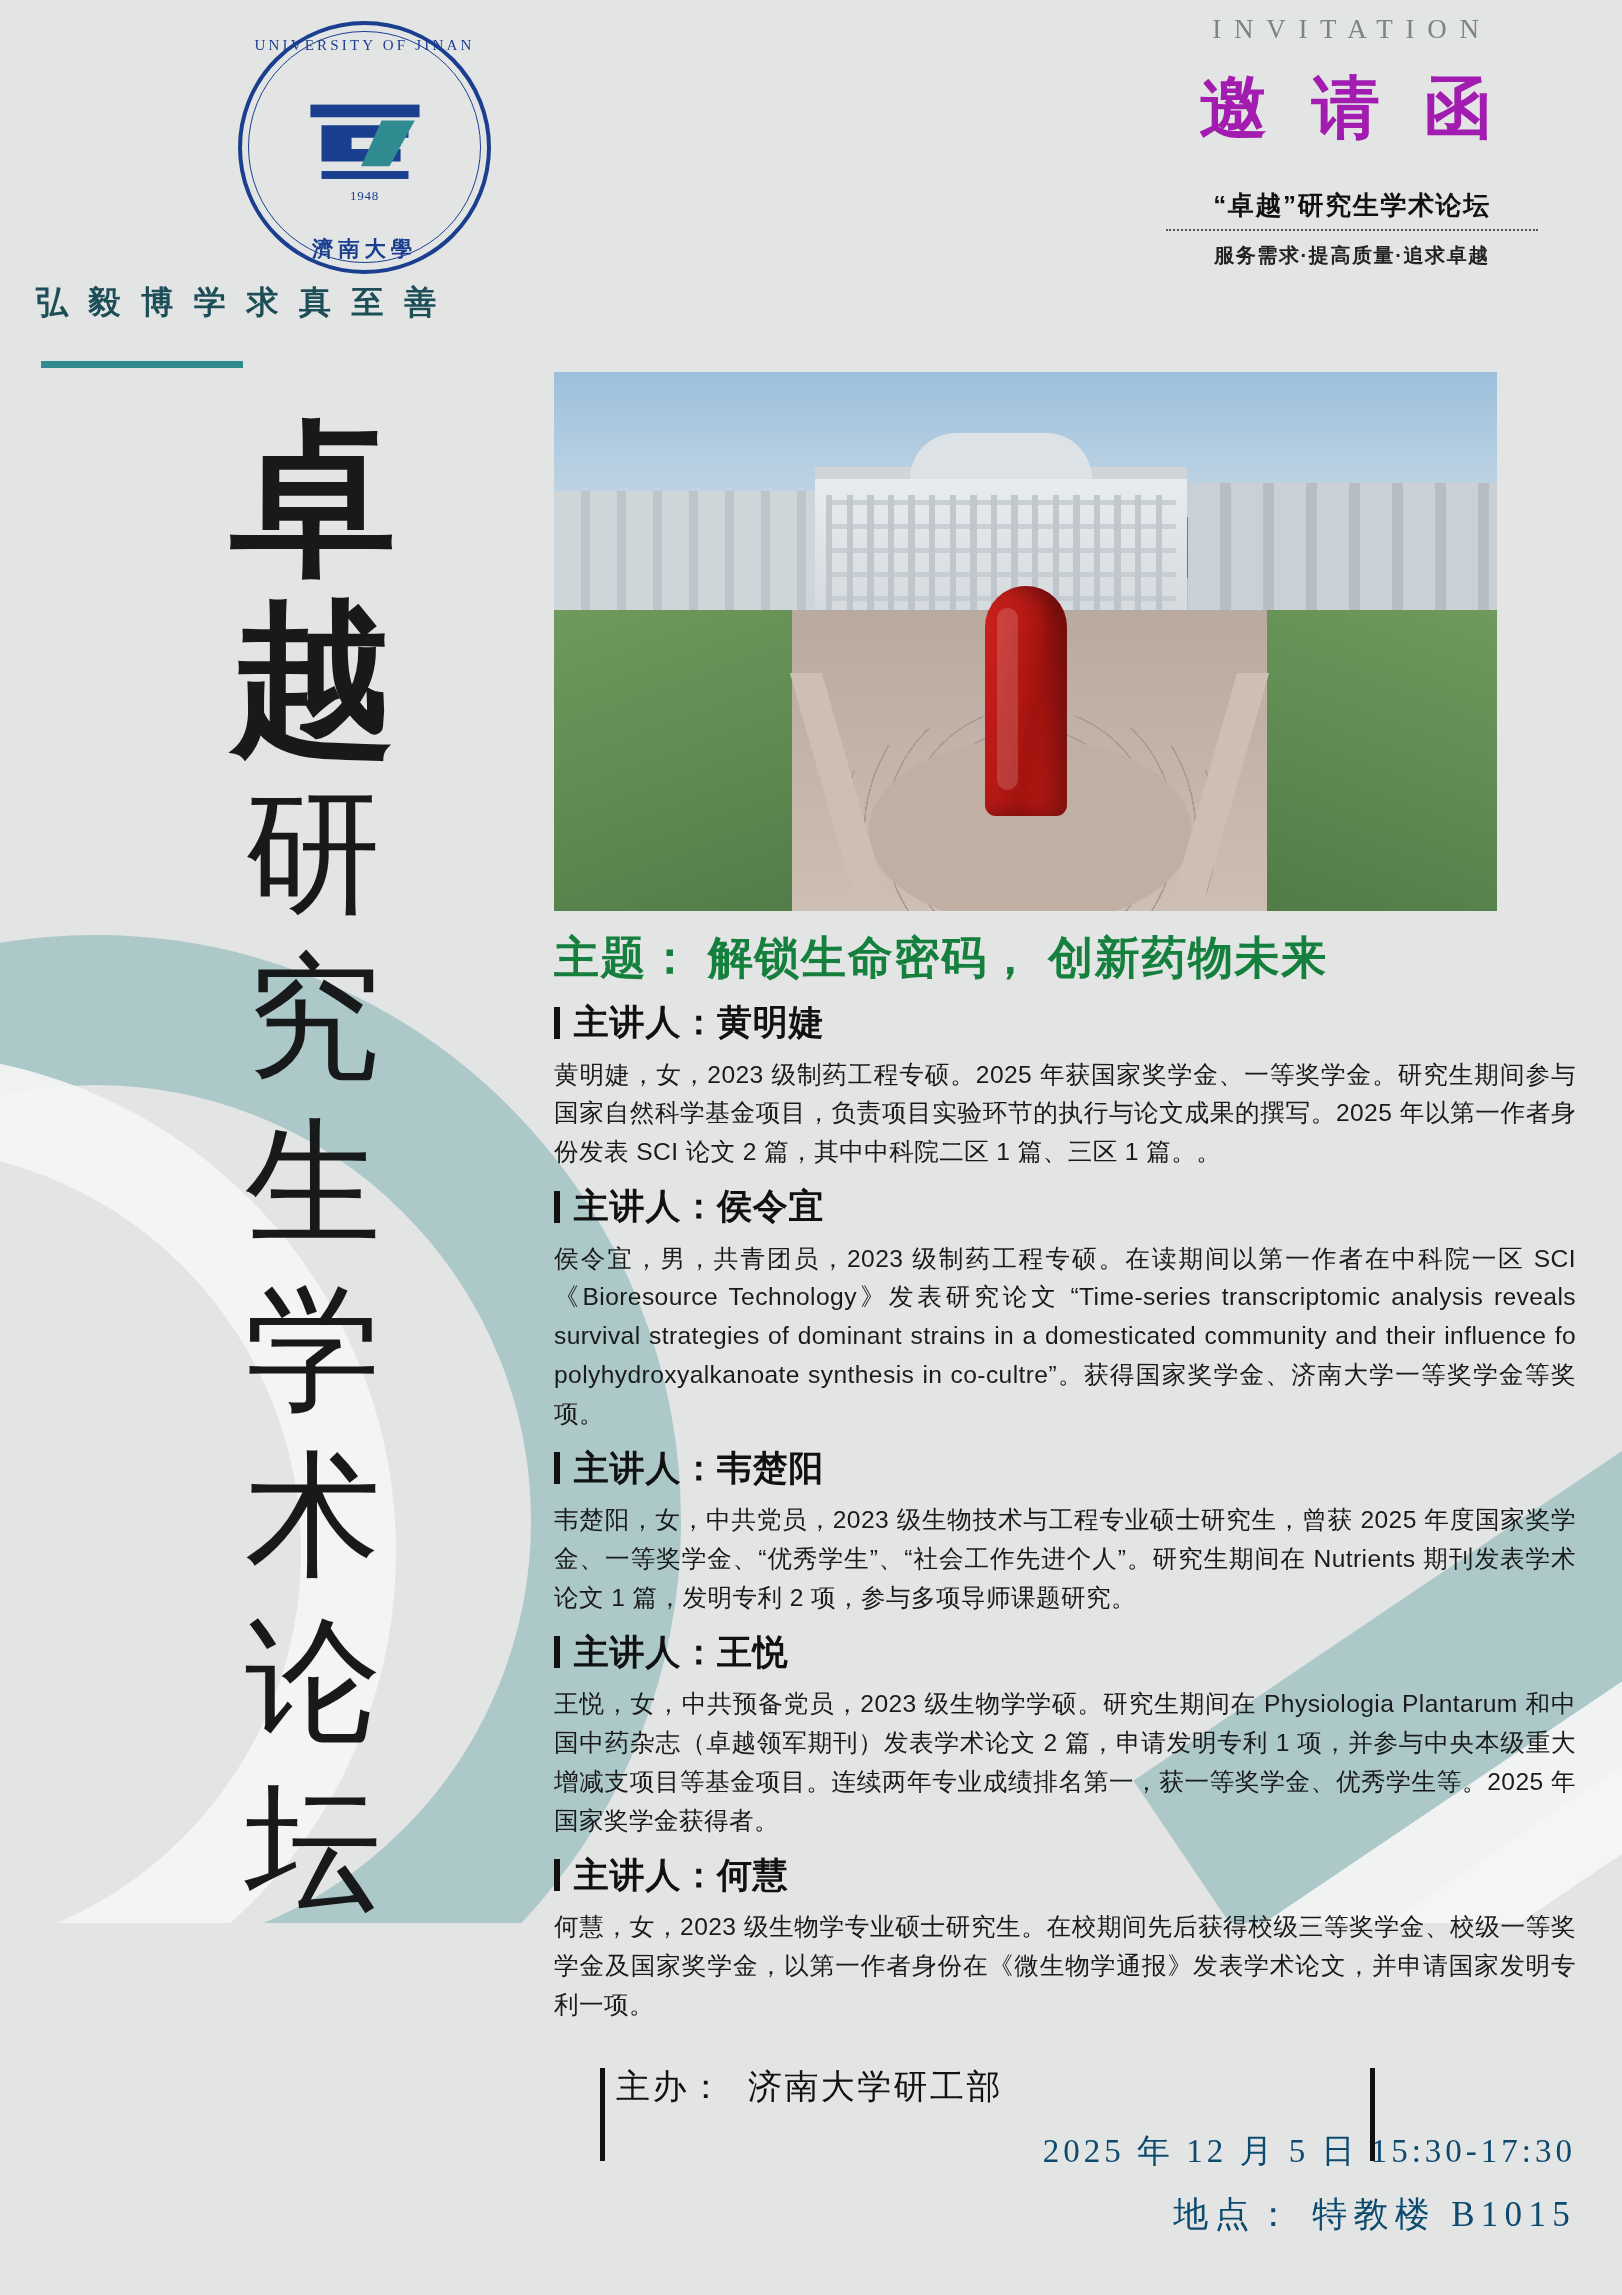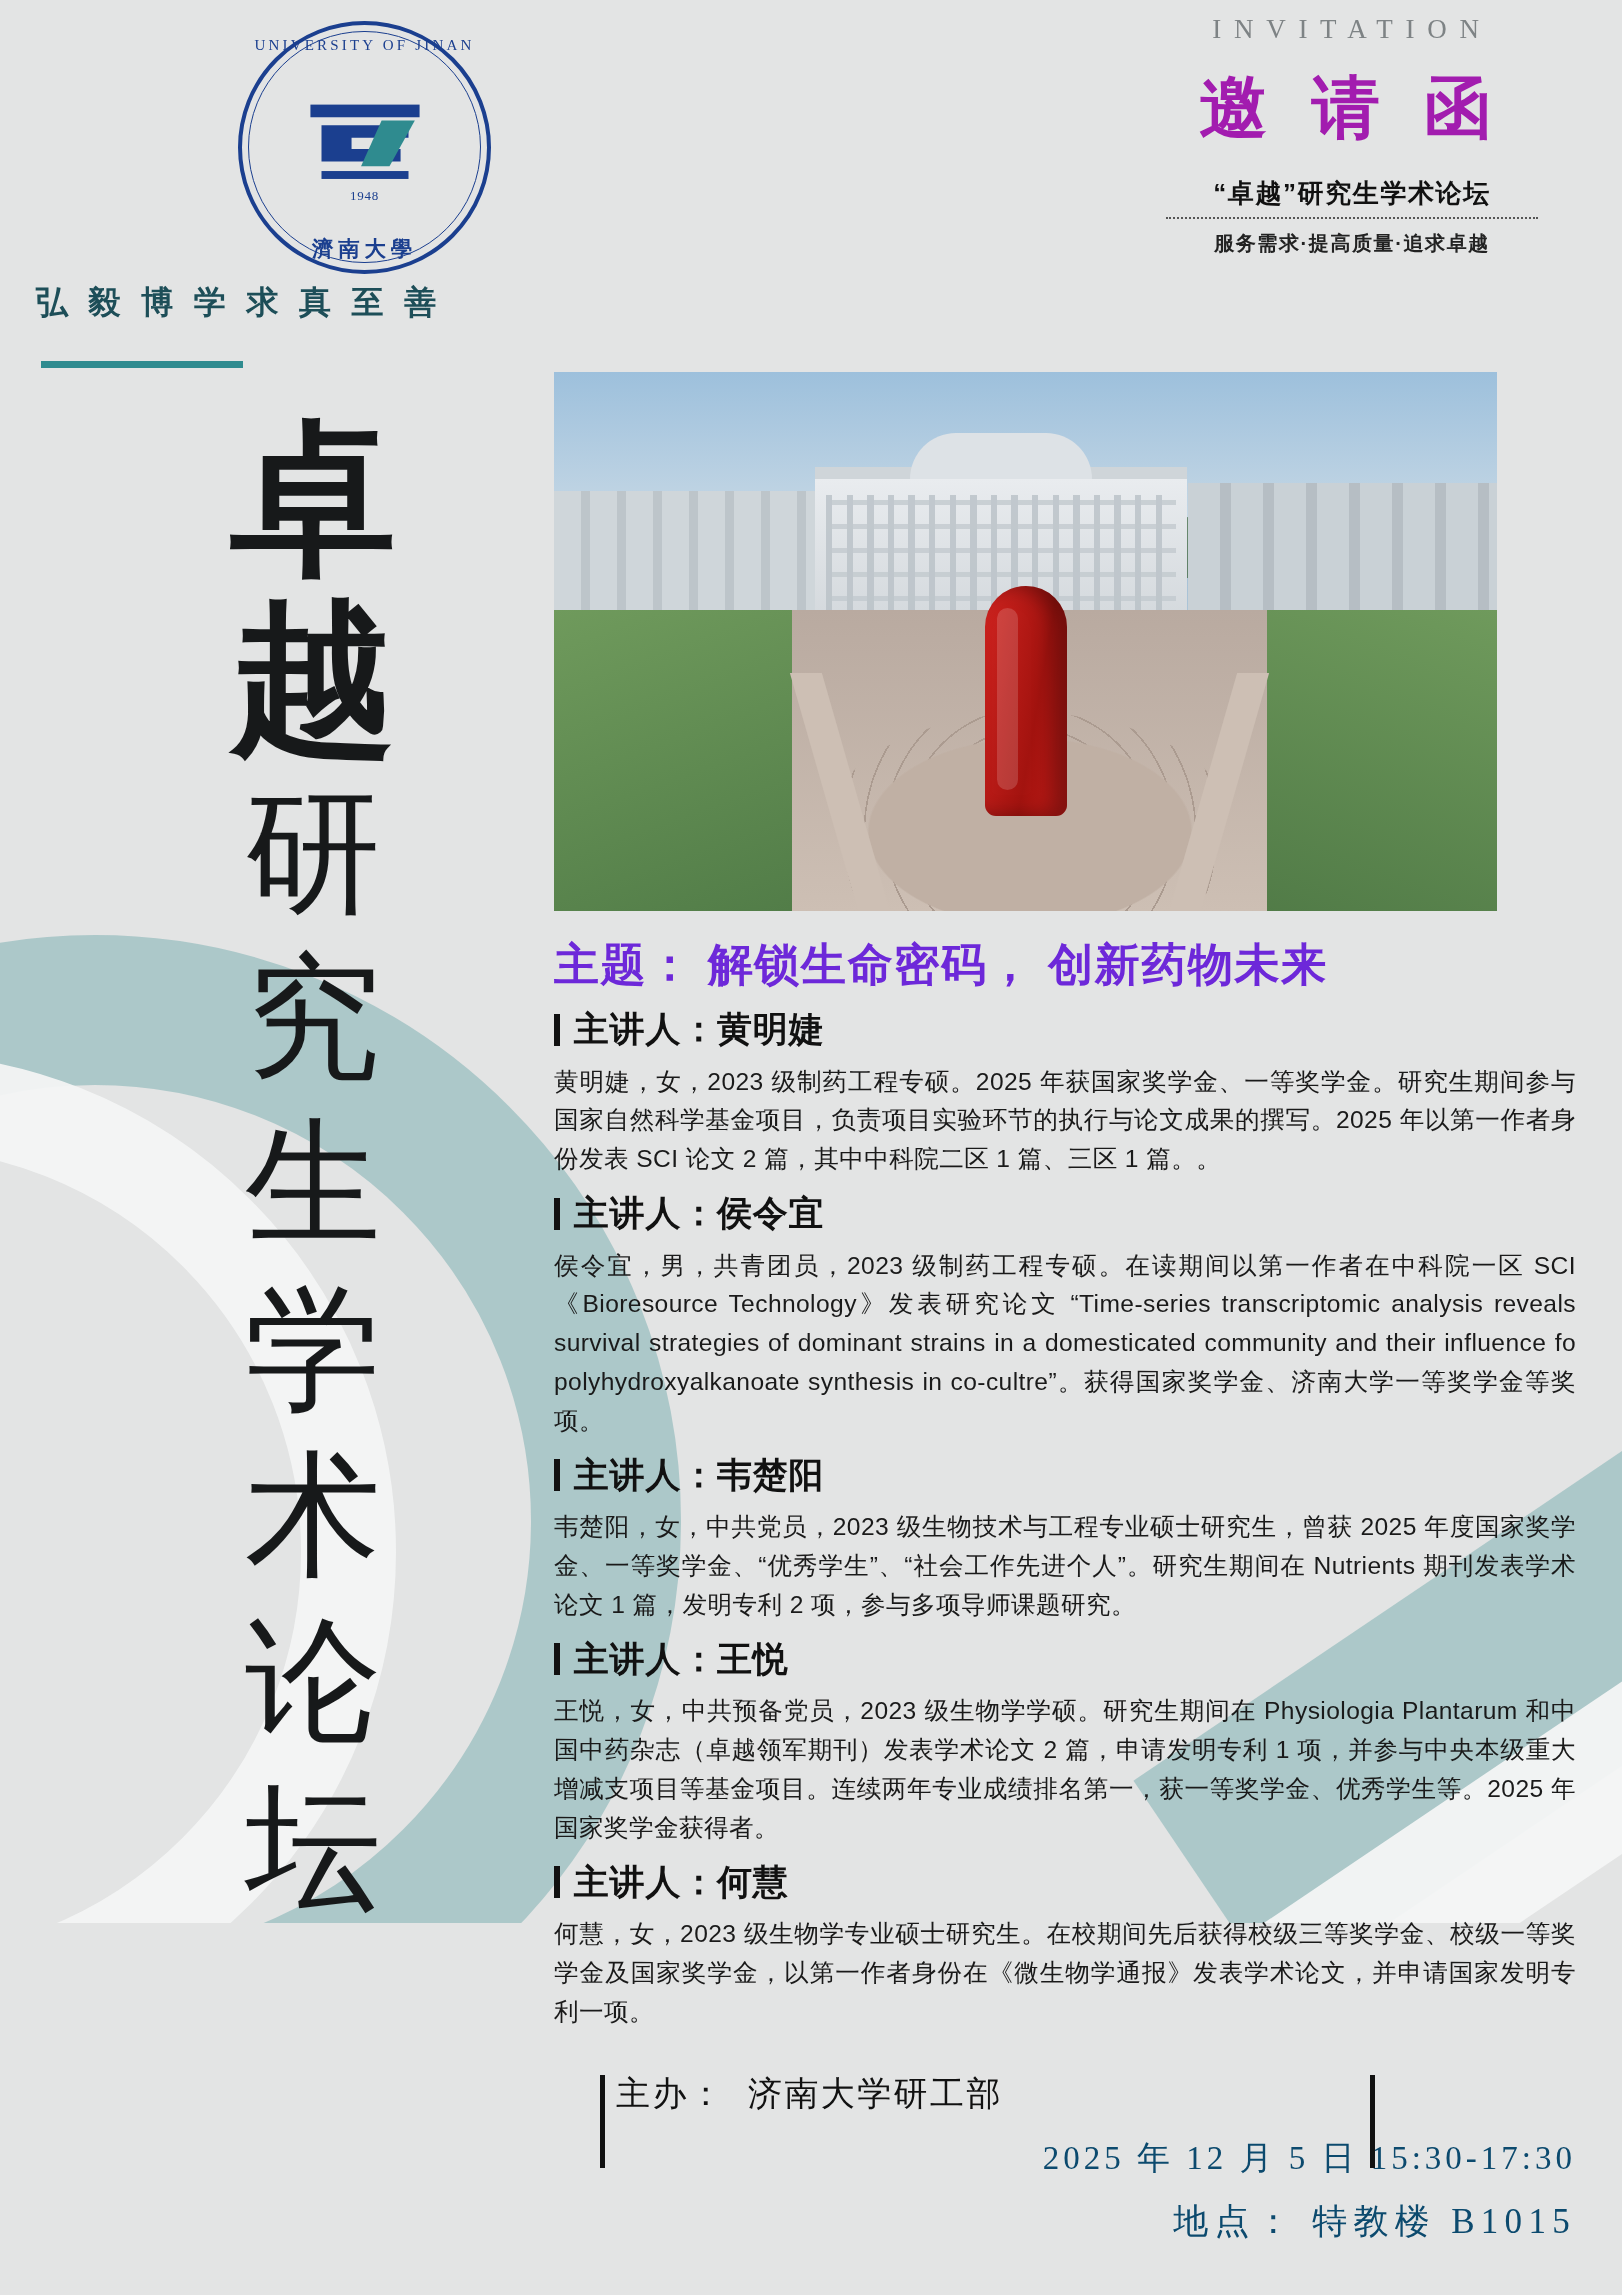--- a/index.html
+++ b/index.html
@@ -150,21 +150,21 @@
     font-family: "Liberation Serif", serif;
   }
   .invitation-cn {
     margin-top: 17.4px;
     font-size: 68px;
     font-weight: bold;
     letter-spacing: 12.7px;
     color: #a21caf;
   }
   .forum-name {
-    margin-top: 22px;
+    margin-top: 34px;
     font-size: 26px;
     font-weight: bold;
     letter-spacing: 1.6px;
     color: #111;
   }
   .dotted-rule {
     margin: 6.3px auto 0;
     width: 372px;
     border-bottom: 2.4px dotted #555;
   }
@@ -264,25 +264,25 @@
     content:""; position:absolute; left:12.7px; top:22px; width:20.6px; height:182px;
     background: rgba(255,255,255,.16); border-radius: 11px;
   }
   .ph-paths { position:absolute; left:238px; top:238px; width:475px; height:301px; }
   .ph-paths span{ position:absolute; background:#cdbfb4; }
   .ph-paths span:nth-child(1){ left:32px; bottom:0; width:32px; height:238px; transform:skewX(16deg); }
   .ph-paths span:nth-child(2){ right:32px; bottom:0; width:32px; height:238px; transform:skewX(-16deg); }
 
   
   #topic {
-    margin-top: 24px;
+    margin-top: 17px;
     font-size: 45px;
     font-weight: bold;
     letter-spacing: 1.6px;
-    color: #6d28d9;
+    color: #15803d;
     white-space: nowrap;
   }
 
   .speaker-block { margin-top: 11px; }
   .speaker-name {
     display: flex;
     align-items: center;
     font-size: 35px;
     font-weight: bold;
     color: #111;

